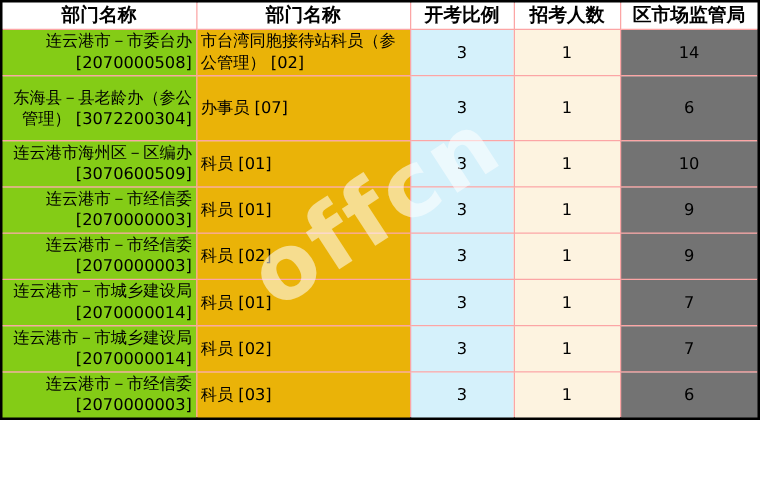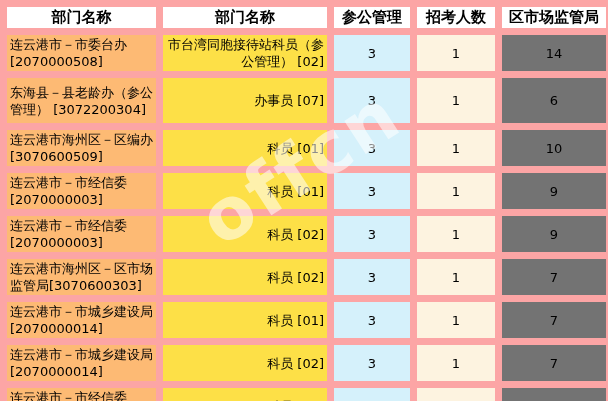--- a/index.html
+++ b/index.html
@@ -14,21 +14,21 @@
     height: 401px;
     overflow: hidden;
     background: #ffffff;
   }
   table.jobs {
     border-collapse: collapse;
     table-layout: fixed;
     width: 606px;
   }
   table.jobs, table.jobs td, table.jobs th {
-    border: 7px solid #fca5a5;
+    border: 1px solid #fca5a5;
   }
   table.jobs {
     border: 2px solid #000000;
   }
   th {
     background: #ffffff;
     font-weight: bold;
     font-size: 15px;
     text-align: center;
     height: 21px;
@@ -37,22 +37,22 @@
     white-space: nowrap;
     overflow: hidden;
   }
   td {
     font-size: 13px;
     line-height: 17px;
     color: #000000;
     padding: 1px 3px;
     vertical-align: middle;
   }
-  td.c-dept   { background: #fdba74; text-align: left; }
-  td.c-pos    { background: #fde047; text-align: right; }
+  td.c-dept   { background: #84cc16; text-align: right; }
+  td.c-pos    { background: #eab308; text-align: left; }
   td.c-ratio  { background: #d5f1fb; text-align: center; }
   td.c-recr   { background: #fdf3e0; text-align: center; }
   td.c-appl   { background: #737373; text-align: center; }
   tr.r-std  { height: 36px; }
   tr.r-tall { height: 52px; }
   .watermark {
     position: absolute;
     left: 150px;
     top: 125px;
     width: 300px;
@@ -78,21 +78,21 @@
       <col style="width:156px">
       <col style="width:171px">
       <col style="width:83px">
       <col style="width:85px">
       <col style="width:111px">
     </colgroup>
     <thead>
       <tr>
         <th>部门名称</th>
         <th>部门名称</th>
-        <th>参公管理</th>
+        <th>开考比例</th>
         <th>招考人数</th>
         <th>区市场监管局</th>
       </tr>
     </thead>
     <tbody>
       <tr class="r-std">
         <td class="c-dept">连云港市－市委台办 [2070000508]</td>
         <td class="c-pos">市台湾同胞接待站科员（参公管理） [02]</td>
         <td class="c-ratio">3</td>
         <td class="c-recr">1</td>
@@ -120,27 +120,20 @@
         <td class="c-appl">9</td>
       </tr>
       <tr class="r-std">
         <td class="c-dept">连云港市－市经信委 [2070000003]</td>
         <td class="c-pos">科员 [02]</td>
         <td class="c-ratio">3</td>
         <td class="c-recr">1</td>
         <td class="c-appl">9</td>
       </tr>
       <tr class="r-std">
-        <td class="c-dept">连云港市海州区－区市场监管局[3070600303]</td>
-        <td class="c-pos">科员 [02]</td>
-        <td class="c-ratio">3</td>
-        <td class="c-recr">1</td>
-        <td class="c-appl">7</td>
-      </tr>
-      <tr class="r-std">
         <td class="c-dept">连云港市－市城乡建设局 [2070000014]</td>
         <td class="c-pos">科员 [01]</td>
         <td class="c-ratio">3</td>
         <td class="c-recr">1</td>
         <td class="c-appl">7</td>
       </tr>
       <tr class="r-std">
         <td class="c-dept">连云港市－市城乡建设局 [2070000014]</td>
         <td class="c-pos">科员 [02]</td>
         <td class="c-ratio">3</td>

